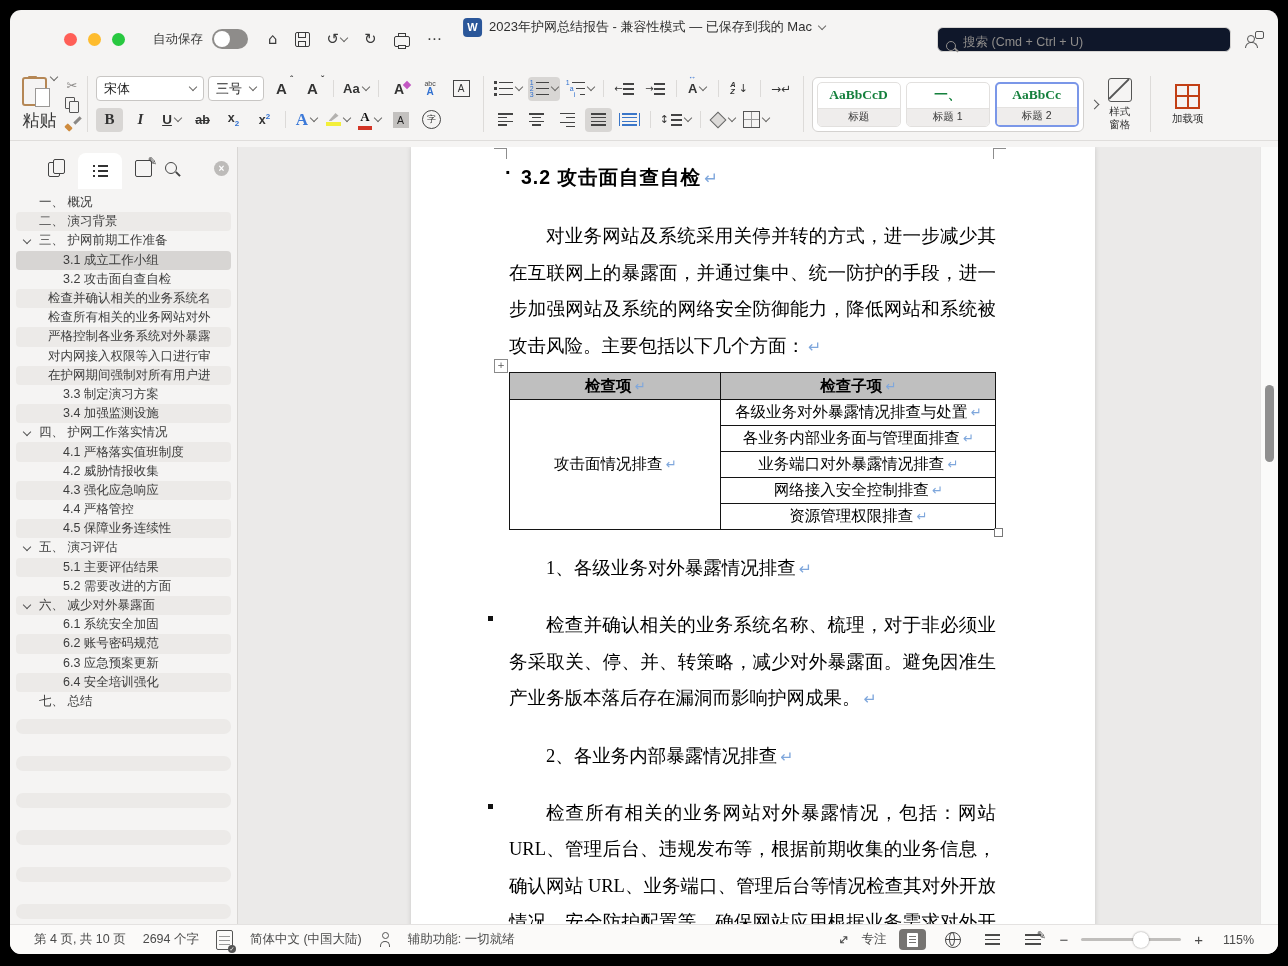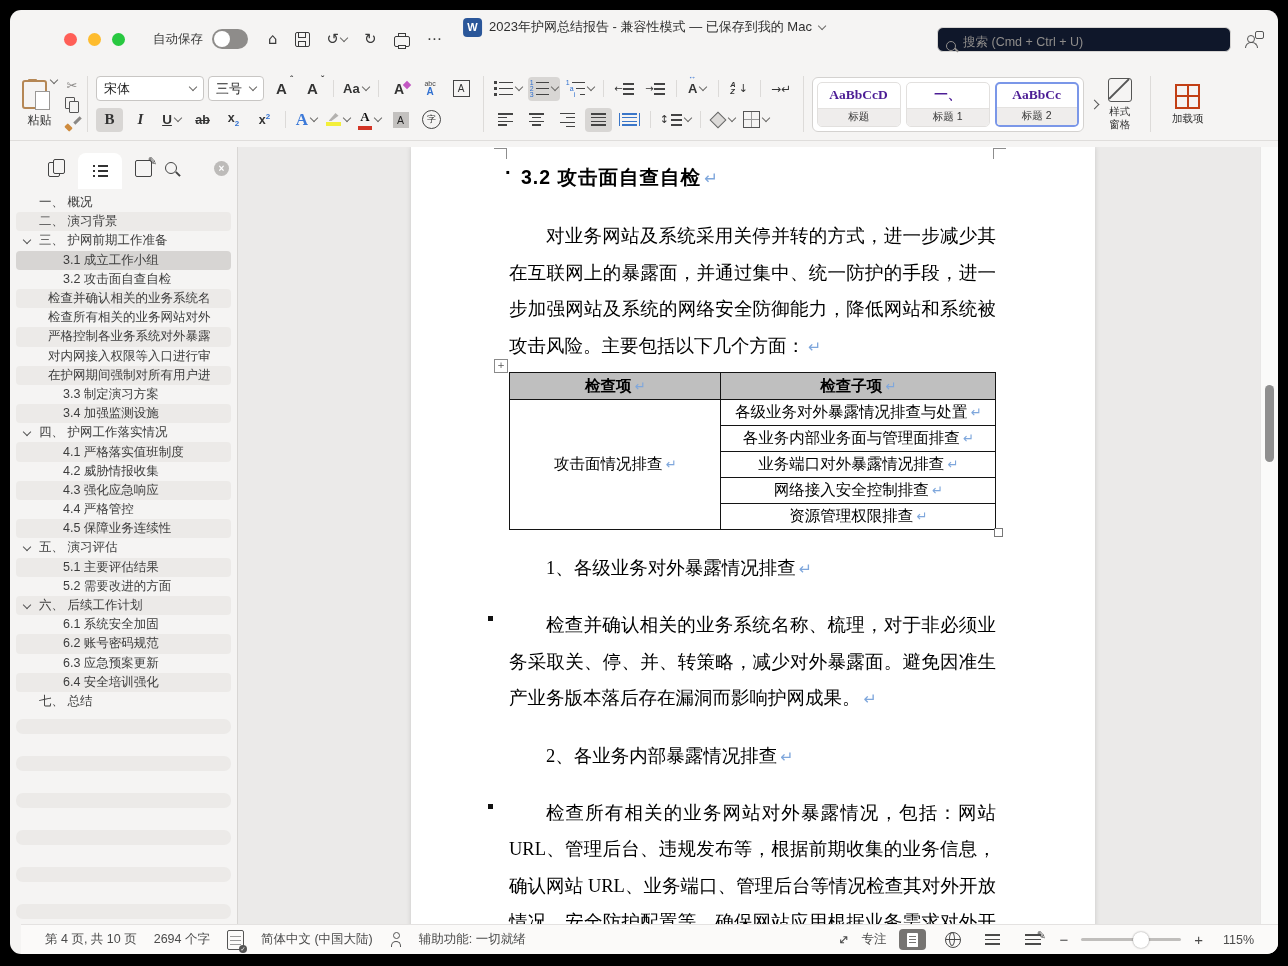--- a/index.html
+++ b/index.html
@@ -54,21 +54,21 @@
   .vsep{width:1px;height:17px;background:#dcdad8;margin:0 3px;}
   .rbtn{height:24px;min-width:23px;display:flex;align-items:center;justify-content:center;border-radius:4px;gap:3px;color:#333;padding:0 2px;flex:none;}
   .rbtn.on{background:#d8d6d4;}
   
   .grp-paste{display:flex;gap:8px;align-items:center;}
   .paste-btn{display:flex;flex-direction:column;align-items:center;gap:3px;}
   .paste-top{display:flex;align-items:flex-start;gap:4px;}
   .clipboard{width:21px;height:25px;border:2px solid #b58755;border-radius:3px;position:relative;background:#f5f4f3;}
   .clipboard::before{content:"";position:absolute;left:4px;top:-3px;width:9px;height:3px;background:#b58755;border-radius:1px;}
   .clipboard::after{content:"";position:absolute;right:-5px;bottom:-3px;width:13px;height:17px;background:#fff;border:1.2px solid #9a9896;}
-  .paste-label{font-size:12px;color:#333;text-align:center;}
+  .paste-label{font-size:17px;color:#333;text-align:center;}
   .edit-col{display:flex;flex-direction:column;gap:4px;align-items:center;}
   .ic-copy{width:14px;height:15px;position:relative;}
   .ic-copy::before{content:"";position:absolute;left:0;top:0;width:8px;height:10px;border:1.3px solid #555;border-radius:1px;}
   .ic-copy::after{content:"";position:absolute;left:4px;top:4px;width:8px;height:10px;border:1.3px solid #555;background:#f5f4f3;border-radius:1px;}
   .ic-brush{width:14px;height:14px;position:relative;}
   .ic-brush::before{content:"";position:absolute;right:0;top:0;width:3px;height:9px;background:#8a8886;transform:rotate(45deg);}
   .ic-brush::after{content:"";position:absolute;left:0;bottom:0;width:7px;height:5px;background:#cf8b3e;transform:rotate(45deg);border-radius:1px;}
   
   .combo{display:flex;align-items:center;justify-content:space-between;background:#fff;border:1px solid #c8c6c4;border-radius:4px;height:23px;padding:0 7px;font-size:13px;color:#1f1f1f;}
   .combo.name{width:92px;}
@@ -120,21 +120,21 @@
   .lsp .lns{width:11px;height:12px;background:repeating-linear-gradient(#444 0 1.6px,transparent 1.6px 5px);}
   .bucket{width:10px;height:10px;border:1.2px solid #666;background:#dcdad8;transform:rotate(45deg);margin:2px;}
   .bgrid{width:15px;height:15px;border:1.1px solid #555;background:
     linear-gradient(#999,#999) center/100% 1px no-repeat,
     linear-gradient(#999,#999) center/1px 100% no-repeat;}
   
   .grp-styles{display:flex;align-items:center;gap:7px;}
   .gallery{display:flex;align-items:stretch;background:#fff;border:1px solid #d4d2d0;border-radius:6px;padding:4px;gap:5px;height:55px;box-sizing:border-box;}
   .style-card{width:84px;border:1px solid #e2e0de;border-radius:5px;display:flex;flex-direction:column;overflow:hidden;background:#fff;box-sizing:border-box;}
   .style-card.selected{border:2px solid #7b97e8;}
-  .style-sample{flex:1;display:flex;align-items:center;justify-content:center;font:700 13.5px "Liberation Serif",serif;color:#4c1d95;white-space:nowrap;text-align:center;}
+  .style-sample{flex:1;display:flex;align-items:center;justify-content:center;font:700 13.5px "Liberation Serif",serif;color:#15803d;white-space:nowrap;text-align:center;}
   .style-label{height:17px;background:#efedec;border-top:1px solid #e4e2e0;font-size:10.5px;color:#333;display:flex;align-items:center;justify-content:center;}
   .cright{width:6px;height:6px;border-top:1.6px solid #555;border-right:1.6px solid #555;transform:rotate(45deg);}
   .bigbtn{display:flex;flex-direction:column;align-items:center;gap:3px;}
   .bigbtn .lbl{font-size:10.5px;color:#333;text-align:center;line-height:13px;width:28px;}
   .bigbtn .lbl.w{width:44px;}
   .ic-stylepane{width:22px;height:22px;border:1.5px solid #555;border-radius:3px;position:relative;overflow:visible;}
   .ic-stylepane::after{content:"";position:absolute;left:9px;top:-4px;width:2px;height:28px;background:#555;transform:rotate(45deg);}
   .ic-addins{width:21px;height:21px;border:2px solid #c23f15;background:
     linear-gradient(#c23f15,#c23f15) center/100% 2px no-repeat,
     linear-gradient(#c23f15,#c23f15) center/2px 100% no-repeat;}
@@ -183,21 +183,21 @@
   .doc-table{width:100%;border-collapse:collapse;table-layout:fixed;}
   .doc-table th,.doc-table td{border:1.3px solid #141414;text-align:center;font-size:15.5px;font-weight:normal;padding:0;height:25px;}
   .doc-table th{background:#bfbfbf;font-weight:bold;height:26px;}
   .doc-table col.c1{width:43.5%;}
   .tmove{position:absolute;left:-15px;top:-13px;width:12px;height:12px;border:1px solid #8a8a8a;background:#fff;color:#555;font-size:9px;line-height:11px;text-align:center;font-family:"DejaVu Sans",sans-serif;}
   .tresize{position:absolute;right:-7px;bottom:-7px;width:7px;height:7px;border:1px solid #777;background:#fff;}
   .scrollbar{position:absolute;right:0;top:0;bottom:0;width:17px;background:#fafaf9;border-left:1px solid #e8e7e6;}
   .thumb{position:absolute;left:3.5px;width:9px;border-radius:5px;background:#8f8f8f;top:238px;height:77px;}
 
   
-  .statusbar{position:absolute;left:0;right:0;bottom:0;height:29px;background:#fbfaf9;border-top:1px solid #e4e2e1;display:flex;align-items:center;padding:0 24px;gap:17px;font-size:12.5px;color:#4b4b4b;margin-left:11px;}
+  .statusbar{position:absolute;left:0;right:0;bottom:0;height:29px;background:#fbfaf9;border-top:1px solid #e4e2e1;display:flex;align-items:center;padding:0 24px;gap:17px;font-size:12.5px;color:#4b4b4b;}
   .ic-proof{width:11px;height:14px;border:1.3px solid #555;border-radius:2px;position:relative;background:repeating-linear-gradient(transparent 0 3px,#999 3px 4px) content-box;padding:2px;}
   .ic-proof::after{content:"\2713";position:absolute;right:-4px;bottom:-4px;width:8px;height:8px;border-radius:50%;background:#555;color:#fff;font-size:6px;line-height:8px;text-align:center;}
   .ic-access{width:12px;height:15px;position:relative;}
   .ic-access::before{content:"";position:absolute;left:3px;top:0;width:5px;height:5px;border:1.4px solid #555;border-radius:50%;}
   .ic-access::after{content:"";position:absolute;left:1px;bottom:0;width:8px;height:5px;border:1.4px solid #555;border-bottom:none;border-radius:5px 5px 0 0;}
   .status-right{margin-left:auto;display:flex;align-items:center;gap:13px;}
   .ic-expand{display:inline-block;transform:rotate(-45deg);font-size:13px;color:#4a4a4a;font-family:"DejaVu Sans",sans-serif;}
   .vb{width:27px;height:21px;border-radius:4px;display:flex;align-items:center;justify-content:center;}
   .vb.active{background:#767472;}
   .ic-pagewhite{width:11px;height:14px;background:#fff;border-radius:1px;box-shadow:inset 0 -9px 0 -3px #fff;position:relative;}
@@ -618,21 +618,21 @@
             <span class="nav-label">五、 演习评估</span>
           </div>
           <div class="nav-item lvl2 striped">
             <span class="nav-label">5.1 主要评估结果</span>
           </div>
           <div class="nav-item lvl2">
             <span class="nav-label">5.2 需要改进的方面</span>
           </div>
           <div class="nav-item lvl1 striped">
             <span class="nav-chev"></span>
-            <span class="nav-label">六、 后续工作计划</span>
+            <span class="nav-label">六、 减少对外暴露面</span>
           </div>
           <div class="nav-item lvl2">
             <span class="nav-label">6.1 系统安全加固</span>
           </div>
           <div class="nav-item lvl2 striped">
             <span class="nav-label">6.2 账号密码规范</span>
           </div>
           <div class="nav-item lvl2">
             <span class="nav-label">6.3 应急预案更新</span>
           </div>

